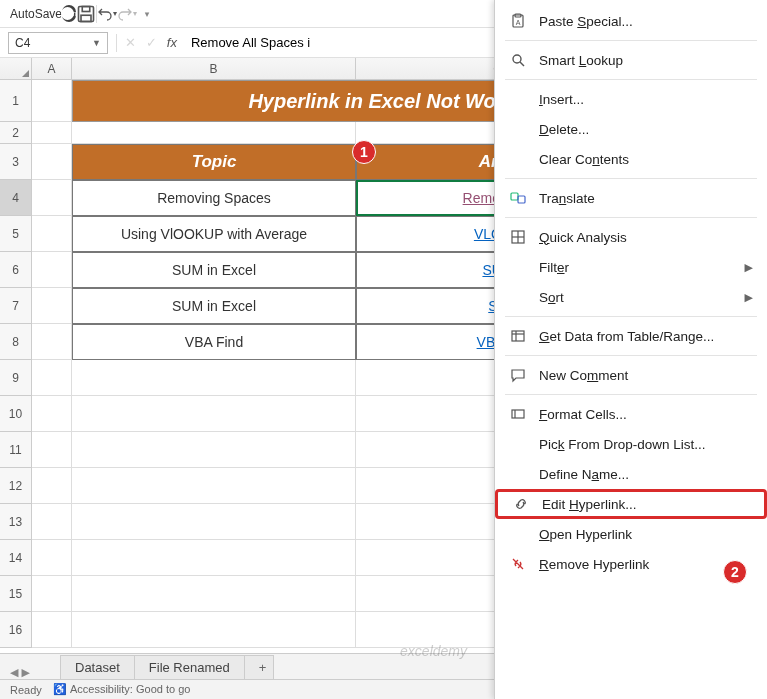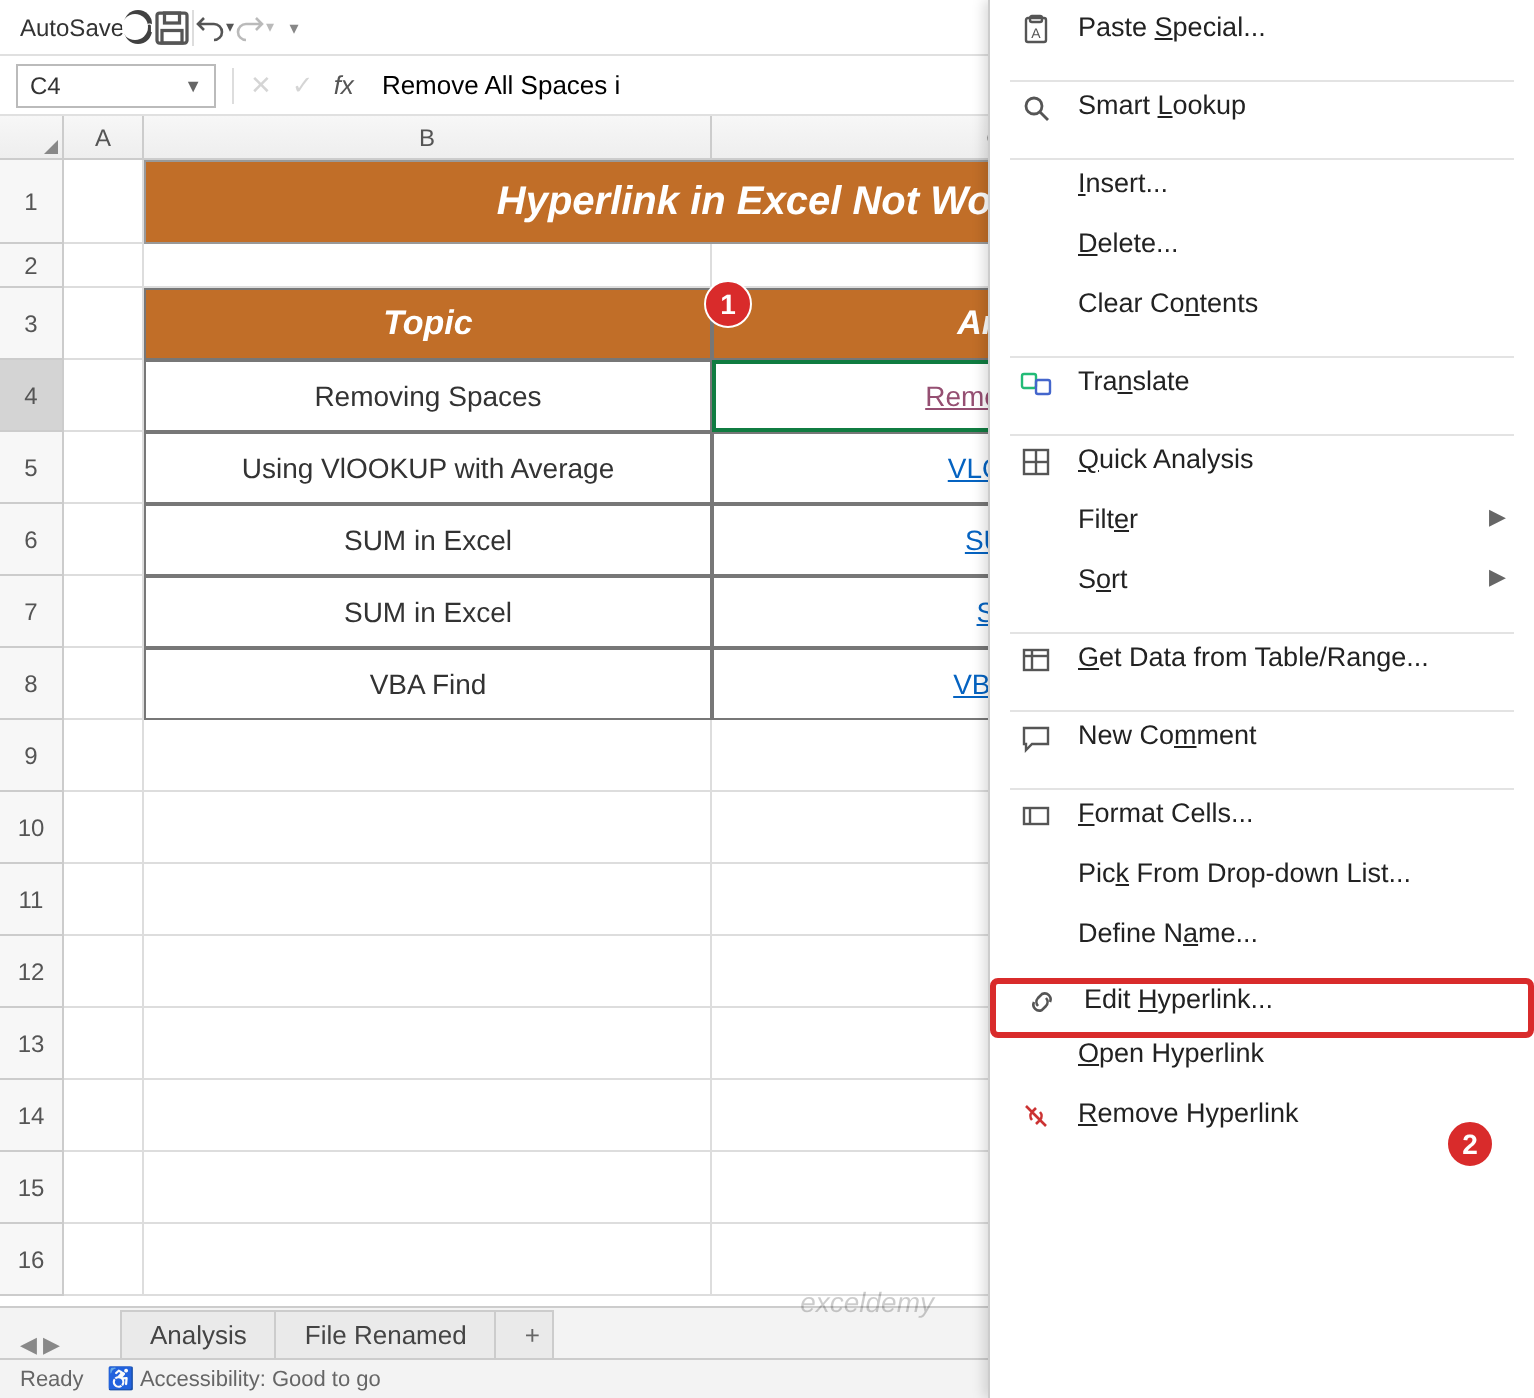--- a/index.html
+++ b/index.html
@@ -51,21 +51,21 @@
 .tbl .cell.b, .tbl .cell.c { border: 1px solid #777; font-size: 14px; }
 .tbl .cell.c { color: #0563c1; text-decoration: underline; }
 .tbl .cell.c.visited { color: #954f72; }
 .tbl .cell.c.active { border: 2px solid #107c41; }
 
 
 .callout { width: 24px; height: 24px; border-radius: 50%; background: #d92b2b; color:#fff; font-weight:bold; font-size:14px; display:flex; align-items:center; justify-content:center; position:absolute; z-index: 50; border:1px solid #fff; }
 
 
 .context-menu { position: absolute; top: 0; right: 0; width: 273px; height: 699px; background: #fff; border-left: 1px solid #ccc; box-shadow: -2px 0 6px rgba(0,0,0,0.15); padding: 6px 0; z-index: 40; }
-.menu-item { height: 30px; display: flex; padding: 0 14px; gap: 12px; font-size: 13.5px; color: #222; cursor: default; position: relative; }
+.menu-item { height: 30px; display: flex; align-items: center; padding: 0 14px; gap: 12px; font-size: 13.5px; color: #222; cursor: default; position: relative; }
 .menu-icon { width: 18px; height: 18px; display:flex; align-items:center; justify-content:center; color: #555; flex-shrink:0; }
 .menu-icon svg { width: 16px; height: 16px; }
 .menu-sep { height: 1px; background: #e3e3e3; margin: 4px 10px; }
 .menu-item .sub-arrow { margin-left: auto; color: #666; font-size: 11px; }
 .menu-item .ul { text-decoration: underline; }
 .highlight-box { border: 3px solid #d92b2b; border-radius: 4px; }
 
 
 .sheet-tabs { position: absolute; bottom: 20px; left: 0; right: 0; height: 26px; background: #f3f3f3; display: flex; align-items: flex-end; padding-left: 60px; border-top: 1px solid #ccc; }
 .sheet-nav { position:absolute; left:10px; display:flex; gap:6px; color:#888; font-size:11px; }
@@ -362,21 +362,21 @@
         </svg>
       </span>
     <span><span class="ul">R</span>emove Hyperlink</span>
   </div>
 
   <div class="callout" style="top:560px; right:20px;">2</div>
 </div>
 
 <div class="sheet-tabs">
   <div class="sheet-nav">◀ ▶</div>
-  <div class="tab">Analysis</div>
+  <div class="tab">Dataset</div>
   <div class="tab">File Renamed</div>
   <div class="tab add-tab">+</div>
 </div>
 
 <div class="statusbar">
   <span>Ready</span>
   <span>♿ <span>Accessibility: Good to go</span></span>
 </div>
 
 <div class="watermark">exceldemy</div>

